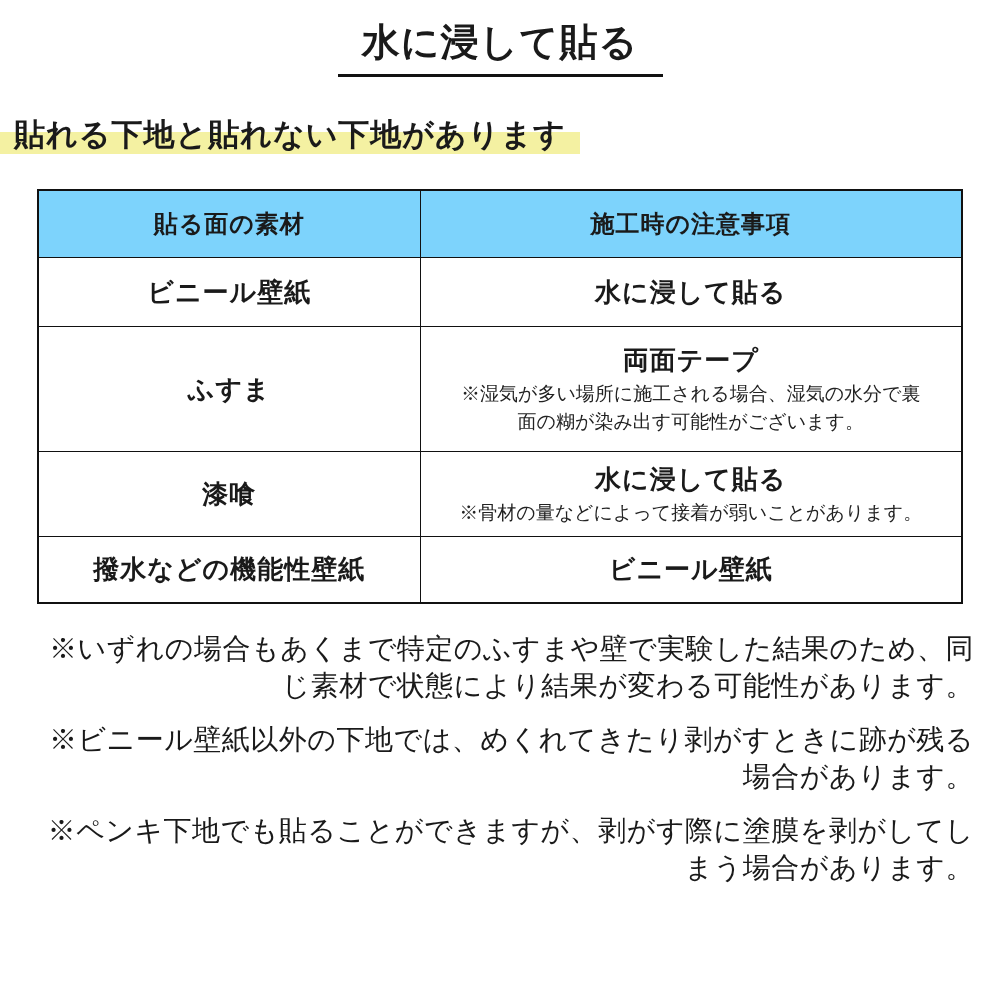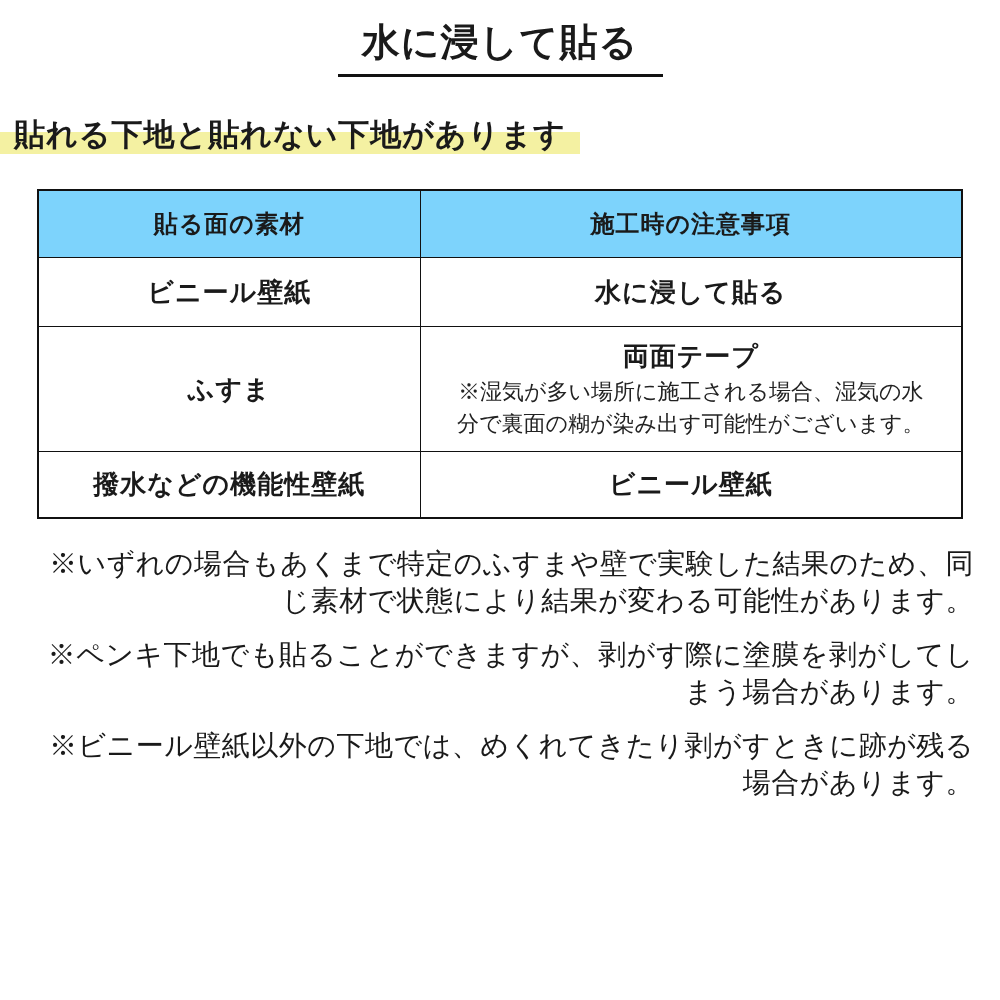--- a/index.html
+++ b/index.html
@@ -59,21 +59,21 @@
   thead tr { height: 68px; background: #7dd3fc; }
   thead th { font-size: 24px; font-weight: 600; letter-spacing: 1px; }
   tbody tr.row-0 { height: 69px; margin-left: 21px; }
   tbody tr.row-1 { height: 125px; }
   tbody tr.row-2 { height: 85px; }
   tbody tr.row-3 { height: 66px; }
   tbody tr.row-4 { height: 87px; }
   .cell-material { font-size: 26px; font-weight: 600; letter-spacing: 1px; }
   .method-main   { font-size: 26px; font-weight: 700; letter-spacing: 1px; line-height: 1.35; }
   .cell-note {
-    font-size: 22px;
+    font-size: 19px;
     font-weight: 400;
     line-height: 1.45;
     margin-top: 2px;
     color: #222;
   }
   .cell-note:empty { display: none; }
   .cell-note.note-narrow { max-width: 470px; margin-left: auto; margin-right: auto; }
 
   
   .footnotes {
@@ -120,28 +120,35 @@
           <div class="method-main">水に浸して貼る</div>
         </td>
       </tr>
       <tr class="row-1">
         <td class="cell-material">ふすま</td>
         <td class="cell-method">
           <div class="method-main">両面テープ</div>
           <div class="cell-note note-narrow">※湿気が多い場所に施工される場合、湿気の水分で裏面の糊が染み出す可能性がございます。</div>
         </td>
       </tr>
+      <tr class="row-2">
+        <td class="cell-material">漆喰</td>
+        <td class="cell-method">
+          <div class="method-main">水に浸して貼る</div>
+          <div class="cell-note">※骨材の量などによって接着が弱いことがあります。</div>
+        </td>
+      </tr>
       <tr class="row-3">
         <td class="cell-material">撥水などの機能性壁紙</td>
         <td class="cell-method">
           <div class="method-main">ビニール壁紙</div>
         </td>
       </tr>
     </tbody>
   </table>
 
   <div class="footnotes">
     <p class="footnote">※いずれの場合もあくまで特定のふすまや壁で実験した結果のため、同じ素材で状態により結果が変わる可能性があります。</p>
+    <p class="footnote">※ビニール壁紙以外の下地では、めくれてきたり剥がすときに跡が残る場合があります。</p>
     <p class="footnote">※ペンキ下地でも貼ることができますが、剥がす際に塗膜を剥がしてしまう場合があります。</p>
-    <p class="footnote">※ビニール壁紙以外の下地では、めくれてきたり剥がすときに跡が残る場合があります。</p>
   </div>
 
 </div>
 
 </body></html>

